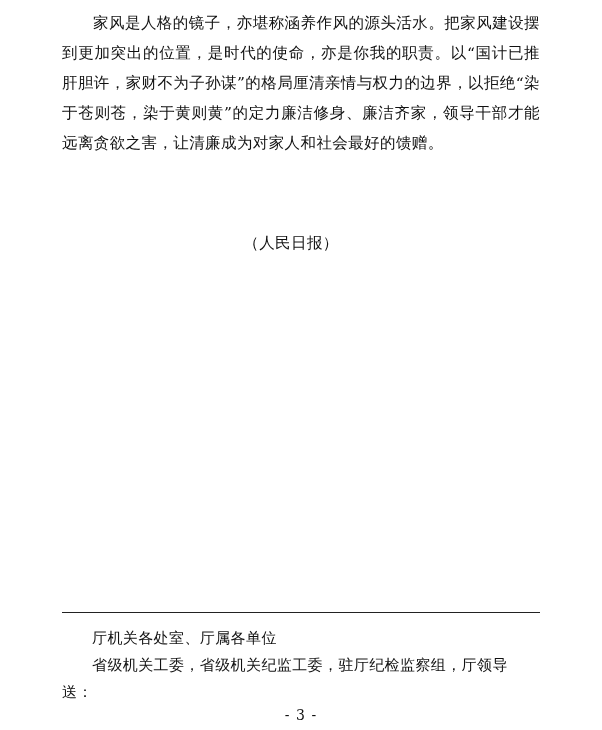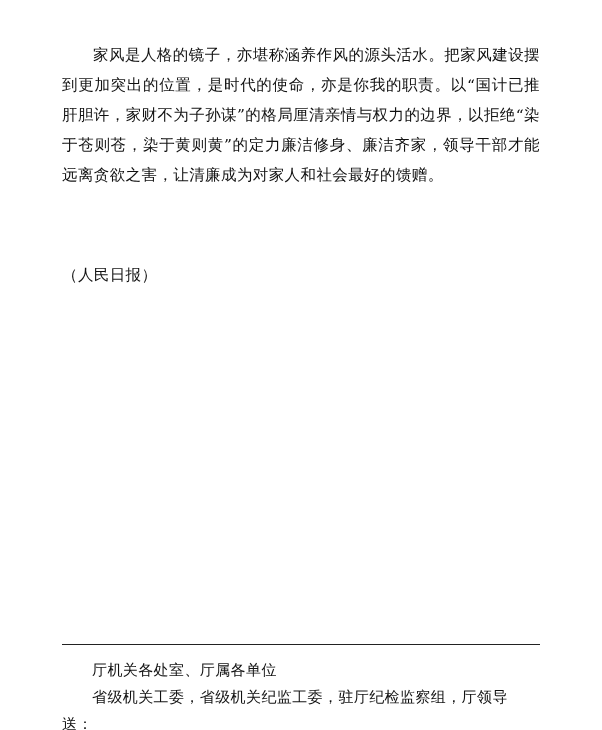--- a/index.html
+++ b/index.html
@@ -13,44 +13,44 @@
     font-family: "DejaVu Serif", "Liberation Serif", serif;
     color: #111111;
     position: relative;
     overflow: hidden;
   }
   .page {
     position: relative;
     width: 602px;
     height: 646px;
     box-sizing: border-box;
-    margin-top: 32px;
   }
   .body-text {
     position: absolute;
     left: 62px;
     top: 8px;
     width: 478px;
     font-size: 15.5px;
     line-height: 30px;
     text-align: justify;
     text-justify: inter-ideograph;
     letter-spacing: 0.4px;
   }
   .body-text p {
     margin: 0;
     text-indent: 2em;
   }
   .source-line {
     position: absolute;
-    left: 62px;
+    left: 52px;
     top: 228px;
     width: 478px;
     font-size: 15.5px;
     line-height: 30px;
+    text-align: center;
     letter-spacing: 0.4px;
   }
   .footer-block {
     position: absolute;
     left: 62px;
     top: 612px;
     width: 478px;
   }
   .rule {
     height: 1px;

